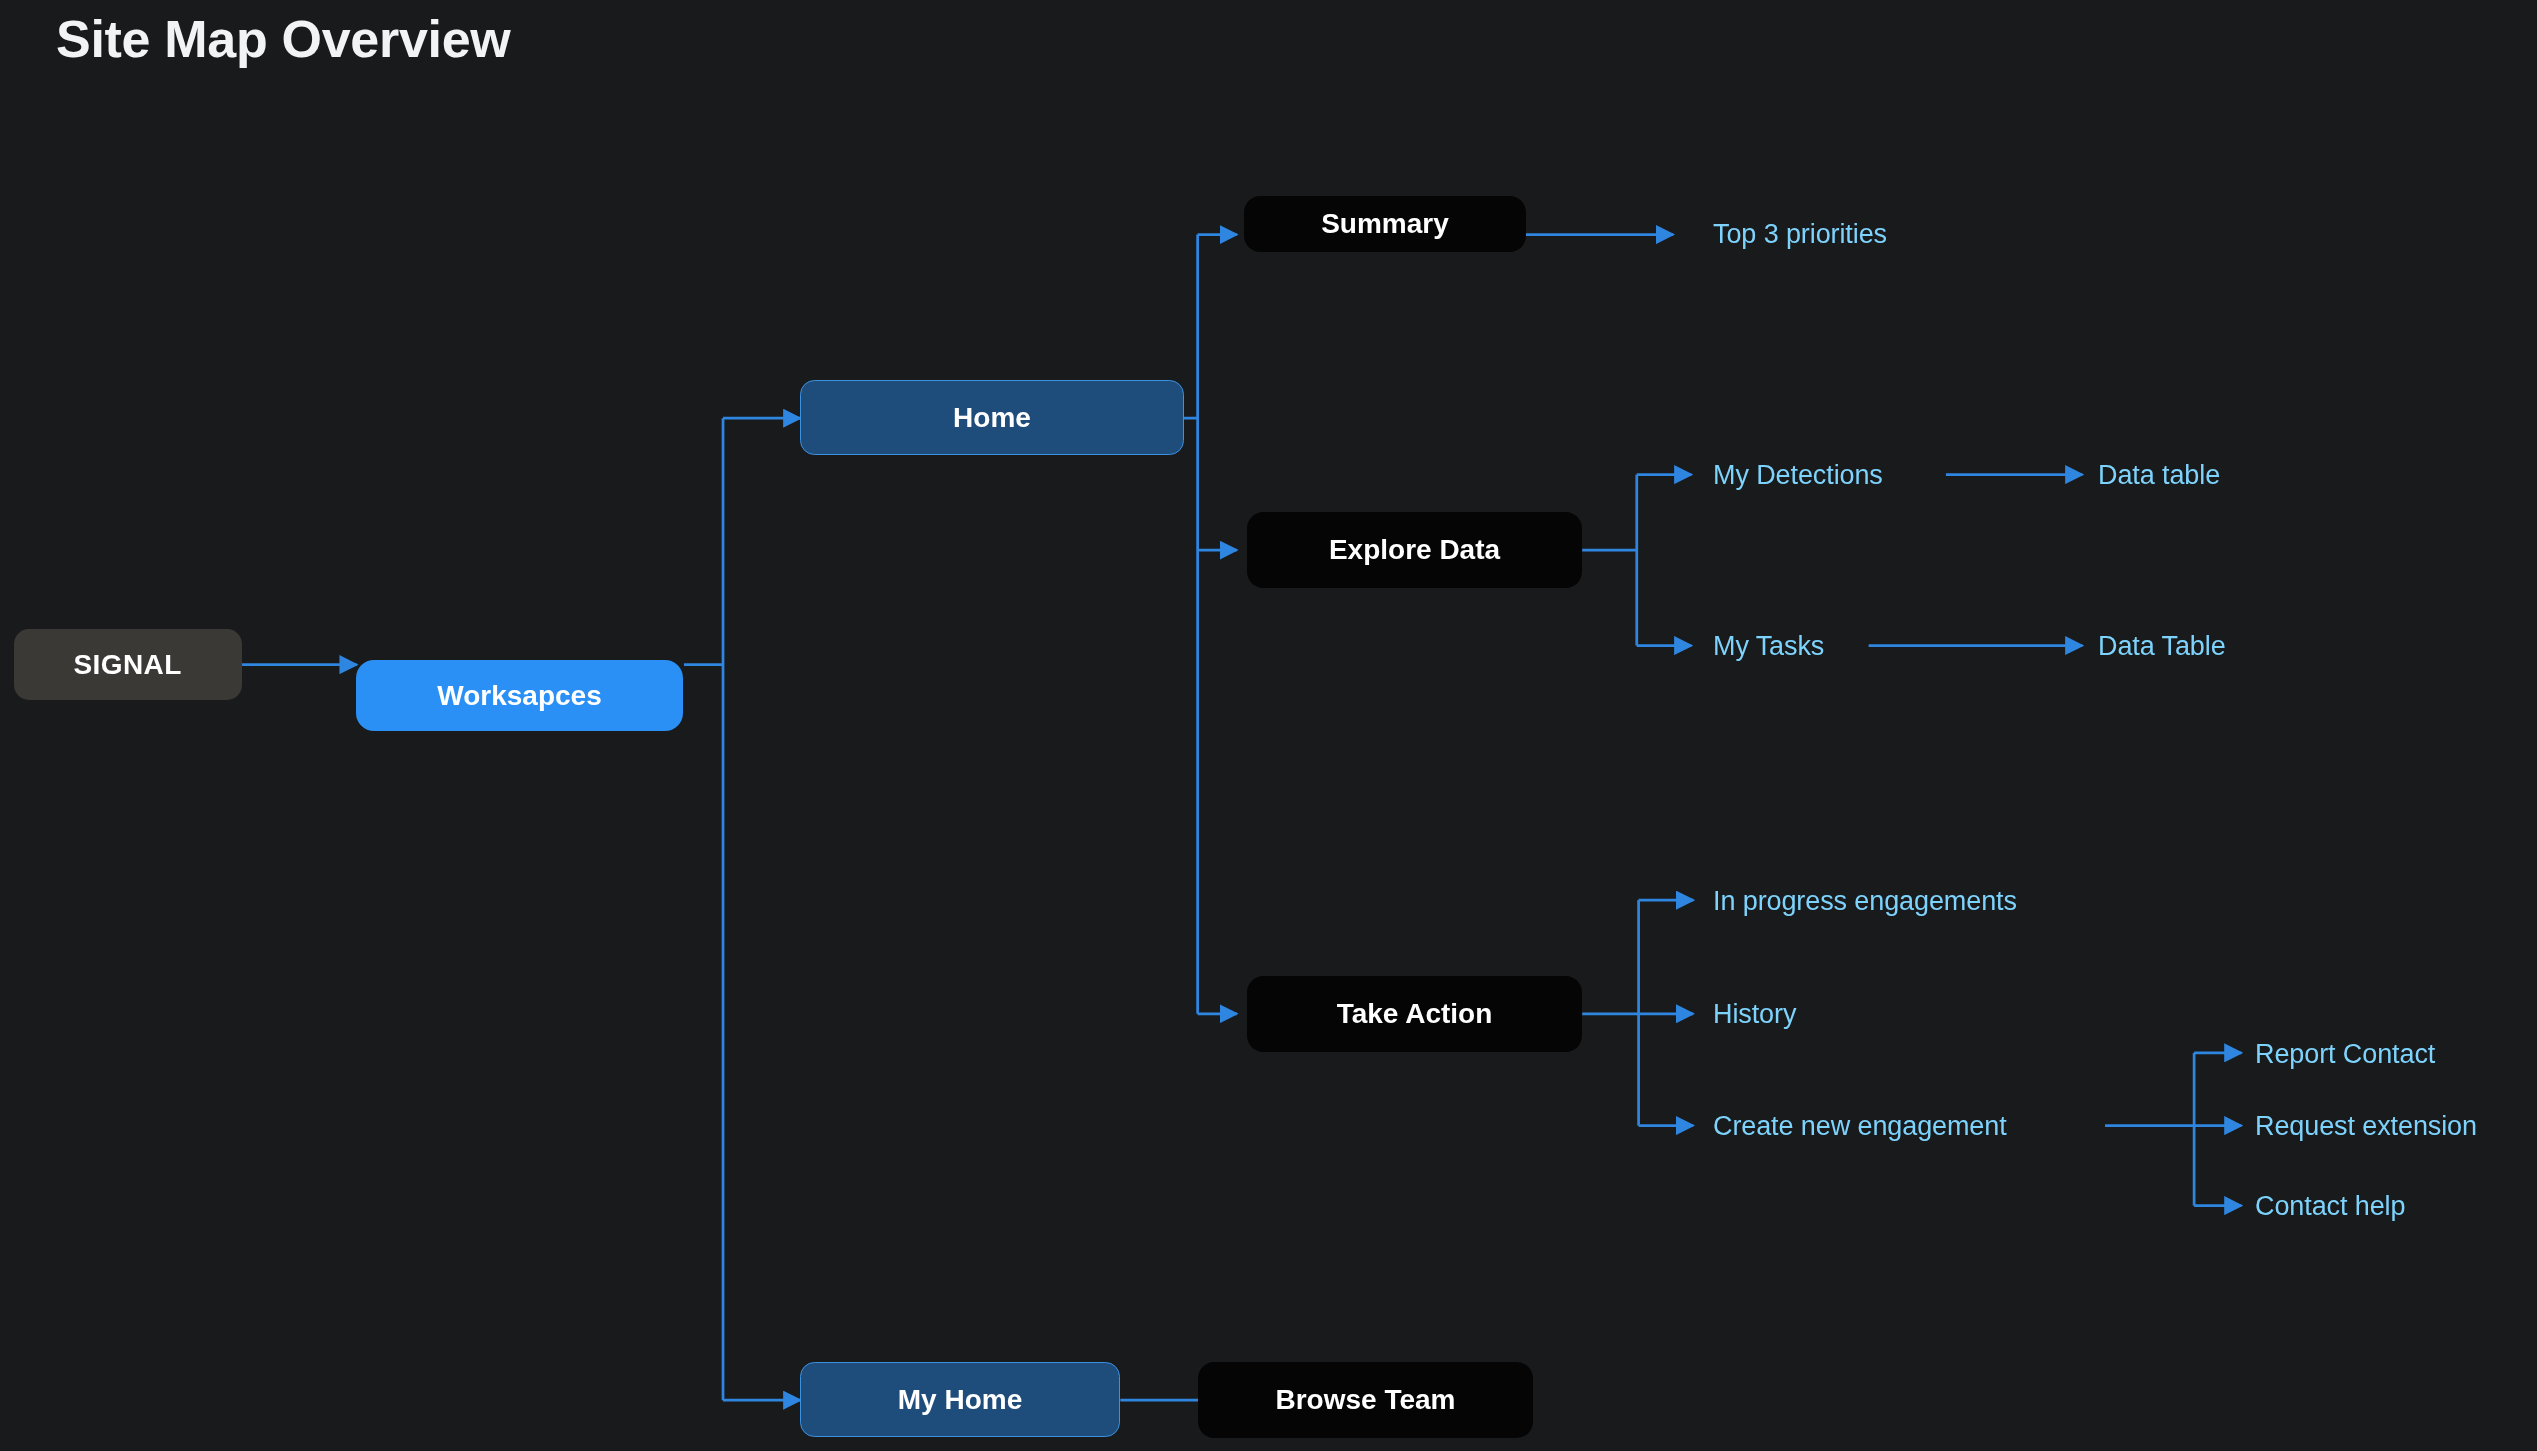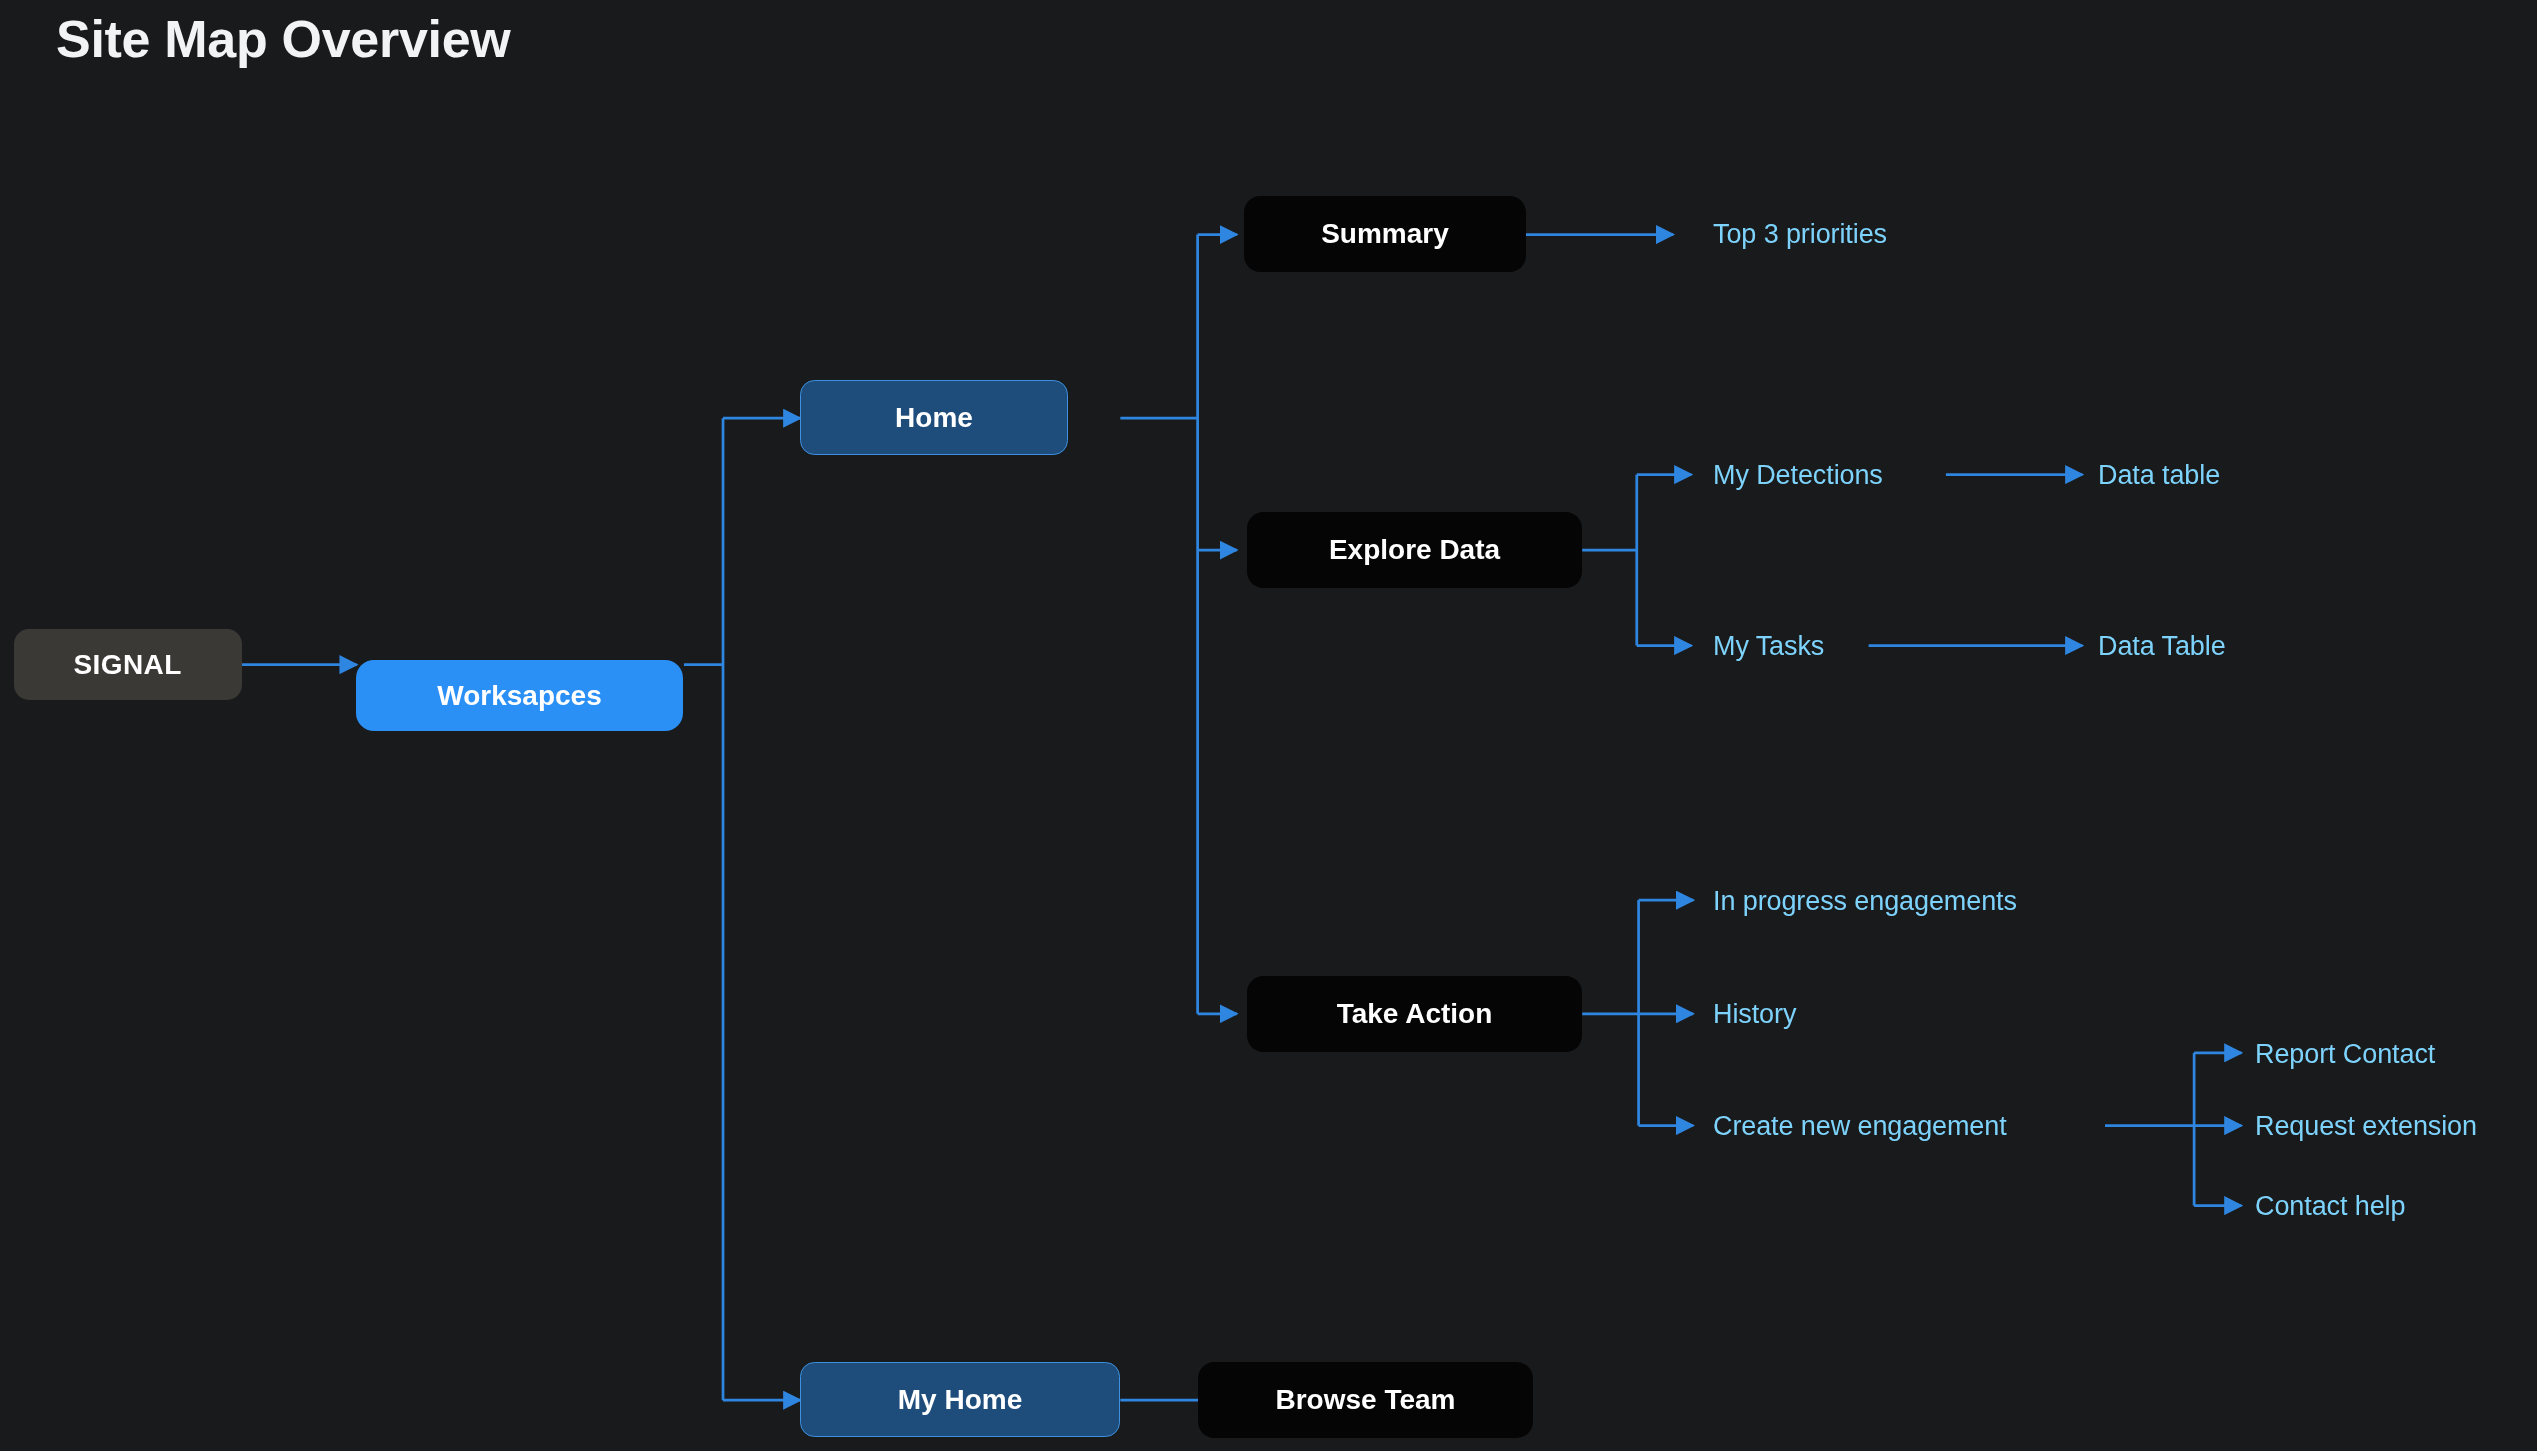--- a/index.html
+++ b/index.html
@@ -150,29 +150,29 @@
   </svg>
 
   <div class="node root" style="left:13.6px; top:629px; width:228px; height:71px;">
     <span>SIGNAL</span>
   </div>
 
   <div class="node primary" style="left:356px; top:629px; width:327px; height:71px;">
     <span>Worksapces</span>
   </div>
 
-  <div class="node section" style="left:800px; top:380px; width:268px; height:75px;">
+  <div class="node section" style="left:800px; top:380px; width:384px; height:75px;">
     <span>Home</span>
   </div>
 
   <div class="node section" style="left:800px; top:1362px; width:320px; height:75px;">
     <span>My Home</span>
   </div>
 
-  <div class="node page" style="left:1244px; top:196px; width:282px; height:76px;">
+  <div class="node page" style="left:1244px; top:196px; width:282px; height:56px;">
     <span>Summary</span>
   </div>
 
   <div class="node page" style="left:1247px; top:512px; width:335px; height:76px;">
     <span>Explore Data</span>
   </div>
 
   <div class="node page" style="left:1247px; top:976px; width:335px; height:76px;">
     <span>Take Action</span>
   </div>

